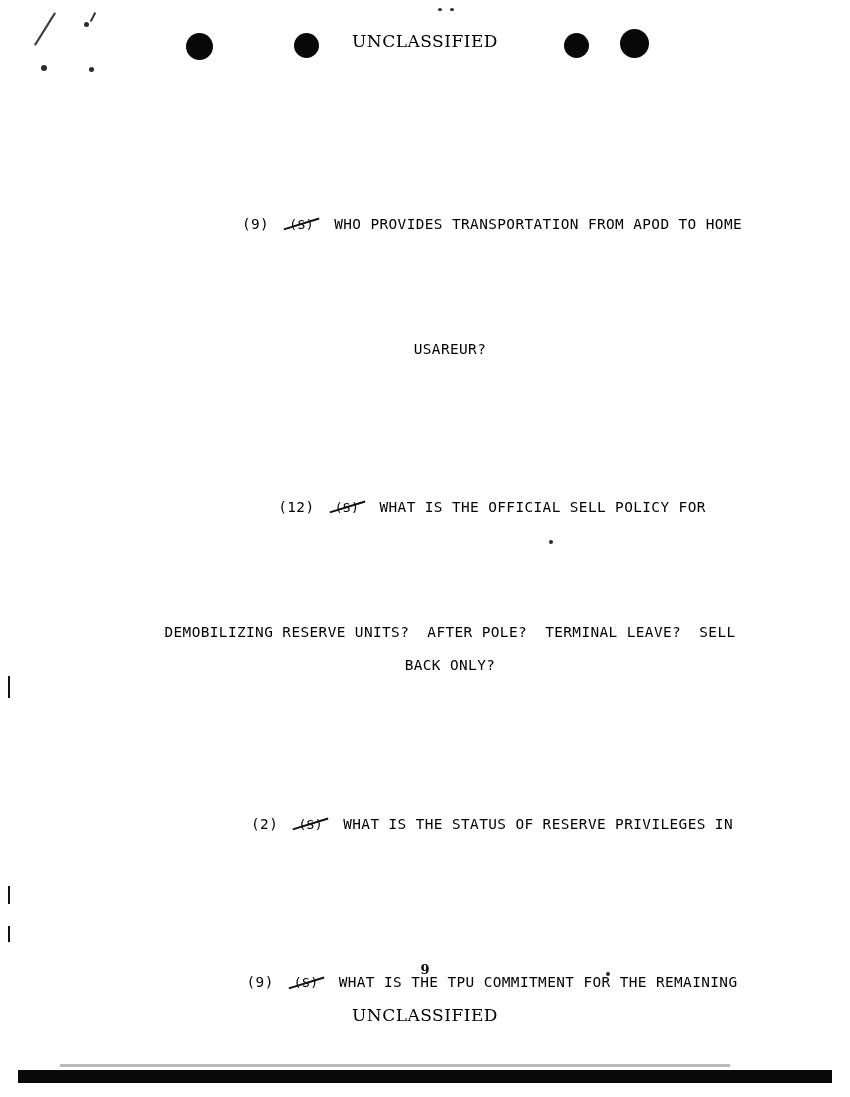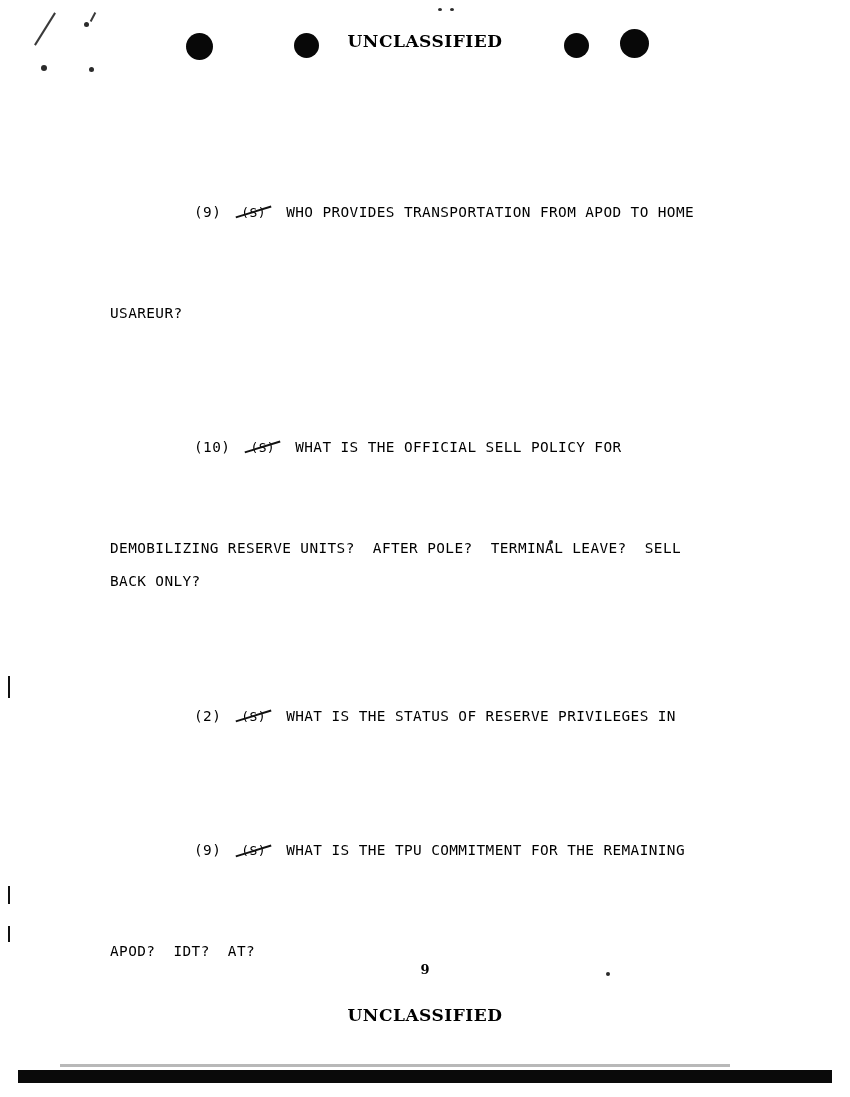--- a/index.html
+++ b/index.html
@@ -61,21 +61,21 @@
     height: 3px;
     background: #b8b8b8;
   }
 
   
   .classification {
     position: absolute;
     width: 100%;
     text-align: center;
     font-family: "DejaVu Serif", "Liberation Serif", serif;
-    font-weight: bold;
+    font-weight: normal;
     font-size: 17px;
     letter-spacing: 0.5px;
   }
   #header-classification { top: 31px; }
   #footer-classification { top: 1005px; }
   #page-number {
     position: absolute;
     top: 962px;
     width: 100%;
     text-align: center;
@@ -88,21 +88,21 @@
   .body {
     position: absolute;
     left: 110px;
     top: 95px;
     width: 680px;
     font-size: 14.4px;
     line-height: 33.6px;
     letter-spacing: 0.4px;
     white-space: pre-wrap;
   }
-  .para { margin: 0; }
+  .para { margin: 12px; text-align: center; }
   .indent-num { padding-left: 84px; }
 
   
   .smark {
     position: relative;
     display: inline-block;
     padding: 0 2px;
     font-size: 13px;
   }
   .smark::after {
@@ -140,21 +140,21 @@
   <div class="speck" style="left:549px; top:540px; width:4px; height:4px;"></div>
   <div class="speck" style="left:606px; top:972px; width:4px; height:4px;"></div>
 
   <div class="classification" id="header-classification">UNCLASSIFIED</div>
 
   <div class="body">
 
     <p class="para indent-num"><span>(9)</span>  <span class="smark">(S)</span><span>  WHO PROVIDES TRANSPORTATION FROM APOD TO HOME</span></p>
     <p class="para">USAREUR?</p>
 
-    <p class="para indent-num"><span>(10)</span>  <span class="smark">(S)</span><span>  WHAT IS THE OFFICIAL SELL POLICY FOR</span></p>
+    <p class="para indent-num"><span>(12)</span>  <span class="smark">(S)</span><span>  WHAT IS THE OFFICIAL SELL POLICY FOR</span></p>
     <p class="para">DEMOBILIZING RESERVE UNITS?  AFTER POLE?  TERMINAL LEAVE?  SELL
 BACK ONLY?</p>
 
     <p class="para indent-num"><span>(2)</span>  <span class="smark">(S)</span><span>  WHAT IS THE STATUS OF RESERVE PRIVILEGES IN</span></p>
 
     <p class="para indent-num"><span>(9)</span>  <span class="smark">(S)</span><span>  WHAT IS THE TPU COMMITMENT FOR THE REMAINING</span></p>
     <p class="para">APOD?  IDT?  AT?</p>
 
     
     

